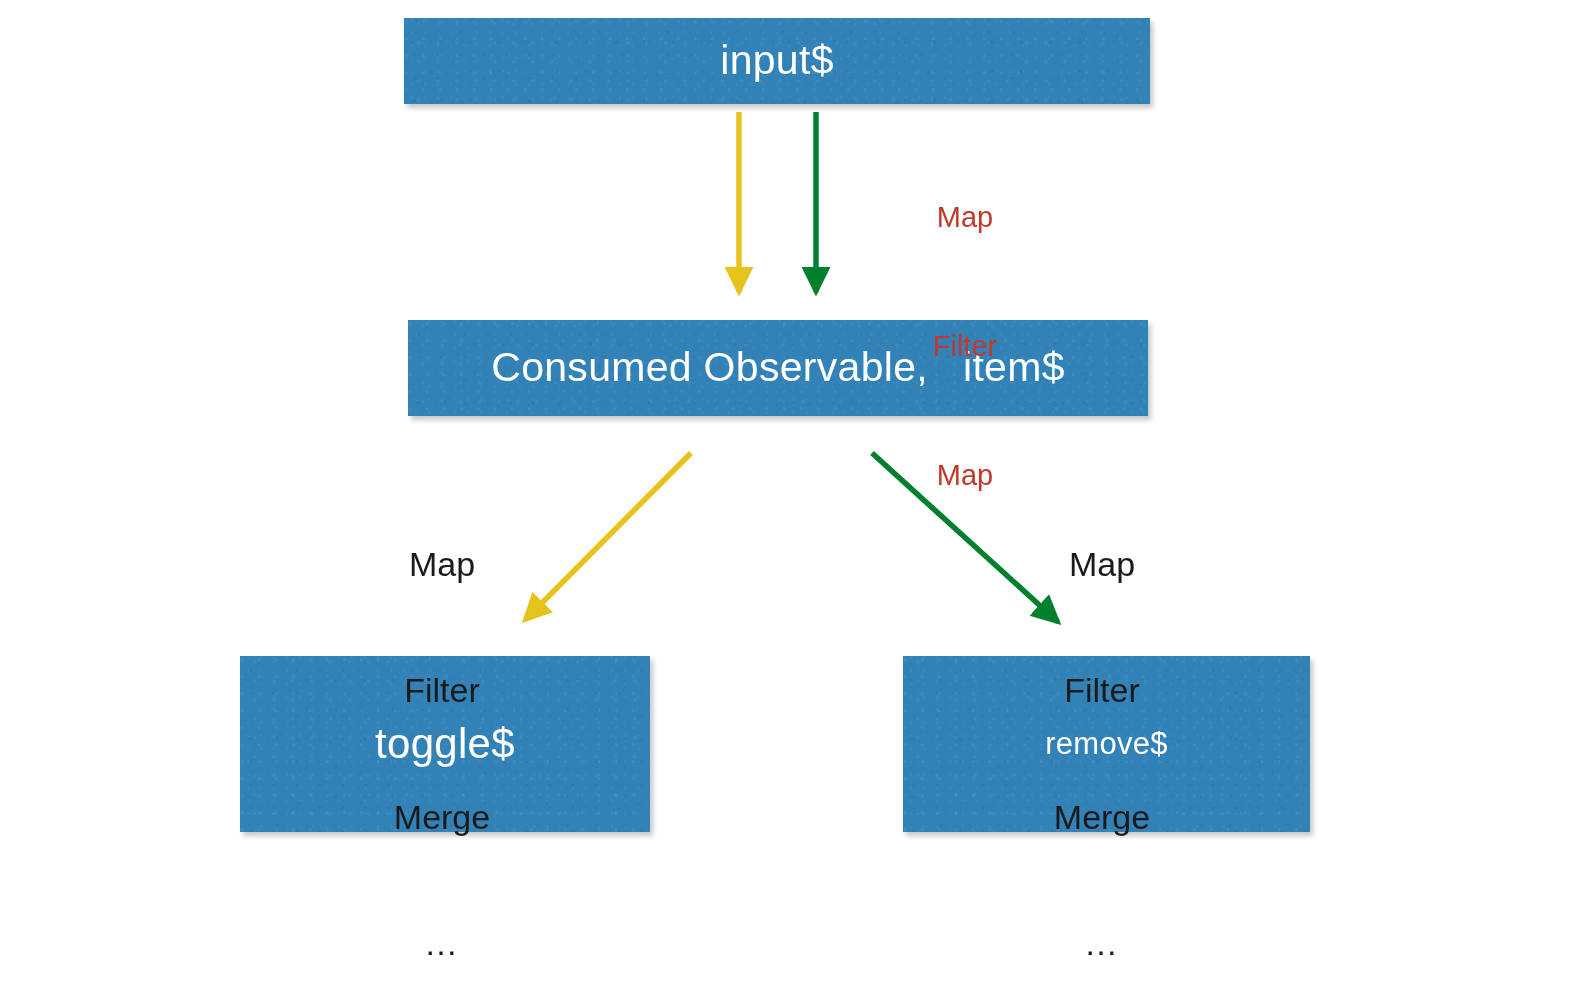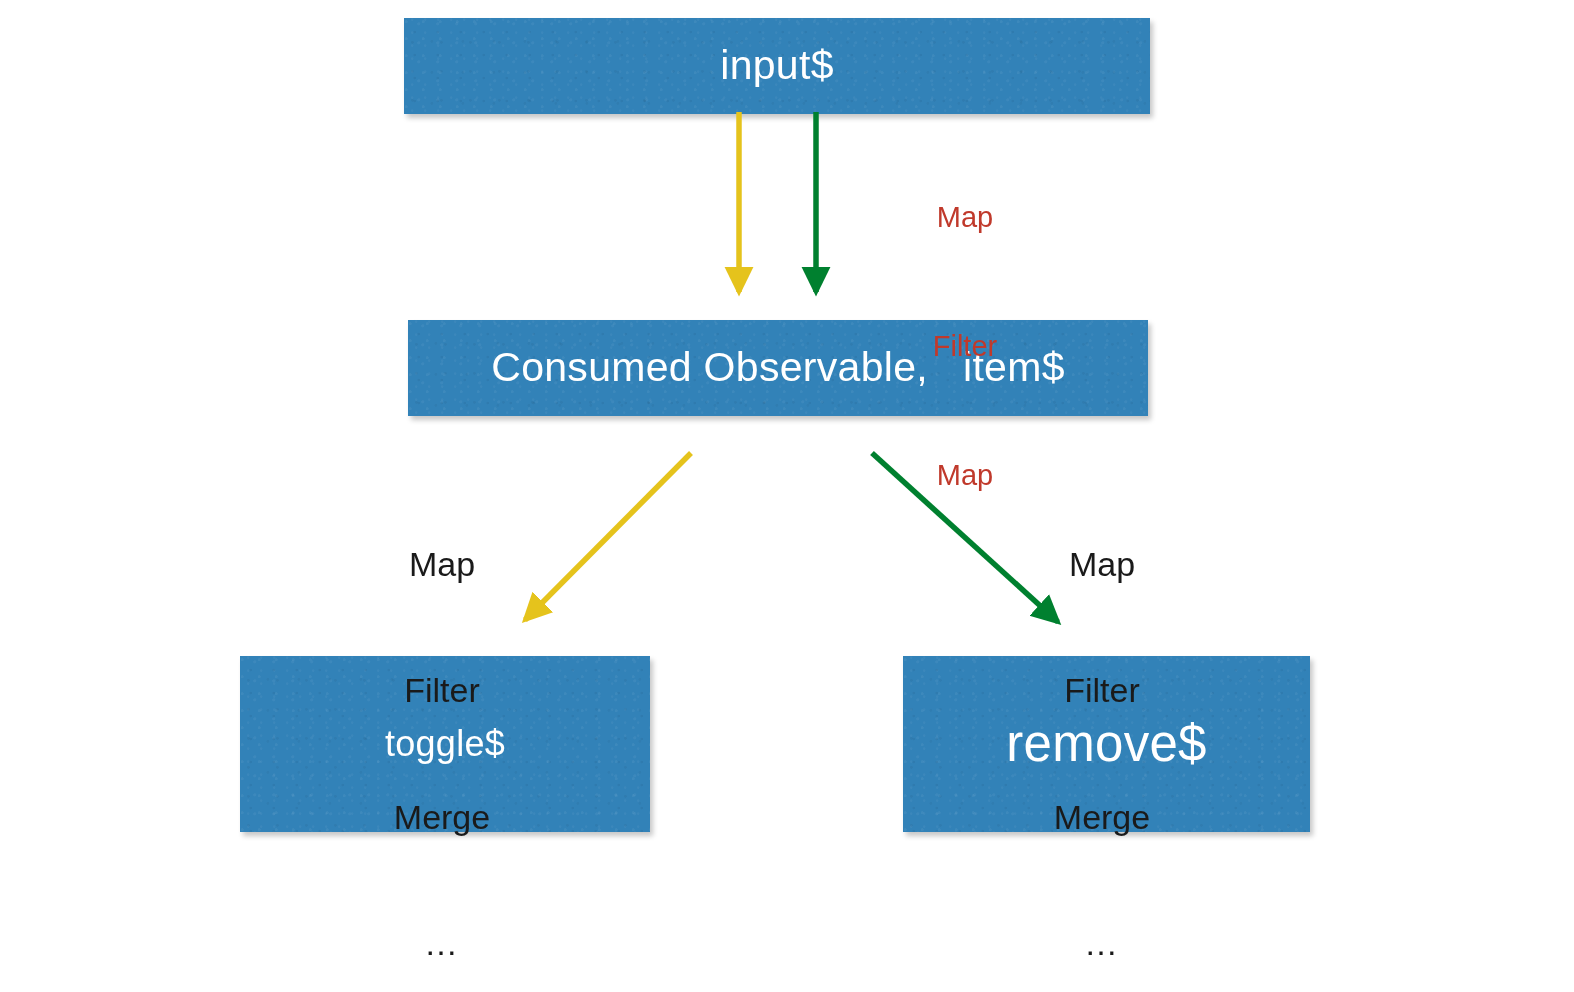--- a/index.html
+++ b/index.html
@@ -38,31 +38,31 @@
   }
   .box-label {
     color: #ffffff;
     font-weight: 400;
     letter-spacing: .3px;
     white-space: pre;
     text-align: center;
     line-height: 1.1;
   }
 
-  #box-input        { left: 404px; top: 18px;  width: 746px; height: 96px; }
+  #box-input        { left: 404px; top: 18px;  width: 746px; height: 86px; }
   #box-input .box-label { font-size: 41px; }
 
   #box-consumed     { left: 408px; top: 320px; width: 740px; height: 96px; justify-content: center; }
   #box-consumed .box-label { font-size: 41px; }
 
   #box-toggle       { left: 240px; top: 656px; width: 410px; height: 176px; }
-  #box-toggle .box-label { font-size: 36px; }
+  #box-toggle .box-label { font-size: 42px; }
 
   #box-remove       { left: 903px; top: 656px; width: 407px; height: 176px; }
-  #box-remove .box-label { font-size: 51px; }
+  #box-remove .box-label { font-size: 31px; }
 
   
   #arrow-layer {
     position: absolute;
     left: 0; top: 0;
     width: 1574px;
     height: 992px;
     pointer-events: none;
   }
 

